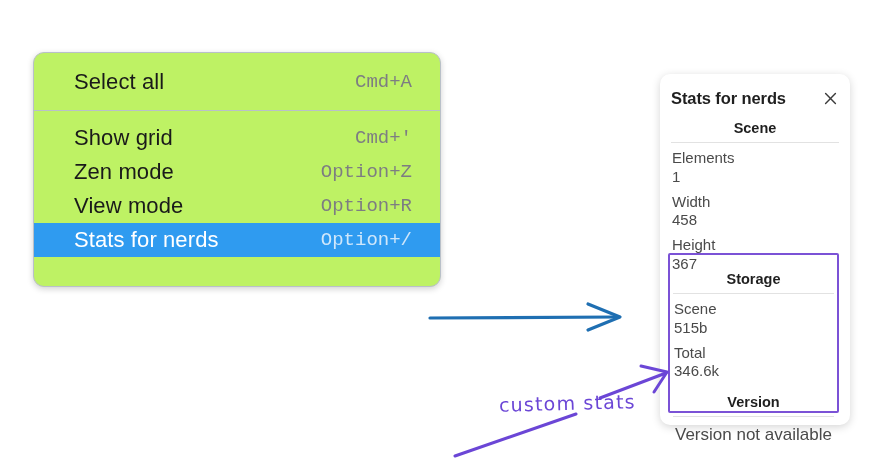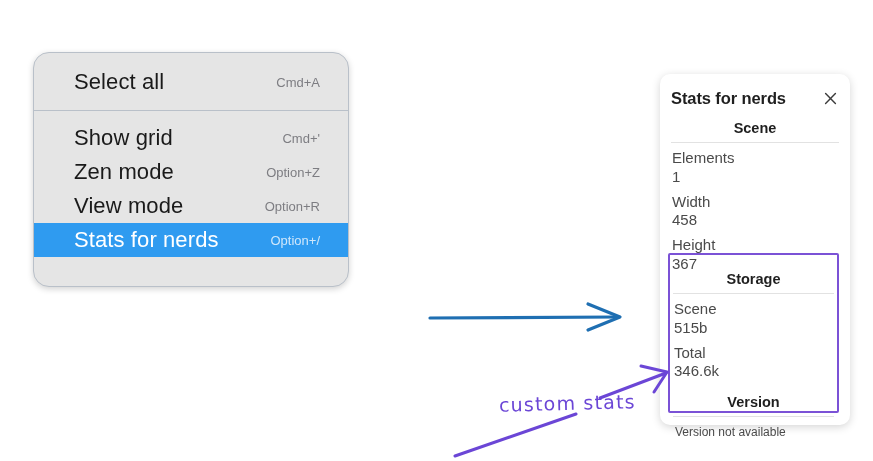--- a/index.html
+++ b/index.html
@@ -13,24 +13,24 @@
     font-family: "Liberation Sans", sans-serif;
     position: relative;
     overflow: hidden;
   }
 
   
   #context-menu {
     position: absolute;
     left: 33px;
     top: 52px;
-    width: 316px;
-    background: #e5e5e5;
+    width: 408px;
+    background: #bef264;
     border: 1px solid #b9c0c9;
-    border-radius: 16px;
+    border-radius: 11px;
     box-shadow: 0 2px 6px rgba(0,0,0,0.18);
     box-sizing: border-box;
     overflow: hidden;
   }
   .menu-section {
     padding: 8px 0;
   }
   .menu-section.section-top {
     border-bottom: 1px solid #b9c0c9;
     padding: 12px 0 11px 0;
@@ -46,23 +46,24 @@
     height: 34px;
     box-sizing: border-box;
   }
   .menu-item .mi-label {
     font-size: 22px;
     color: #1a1a1a;
     letter-spacing: 0.1px;
     white-space: nowrap;
   }
   .menu-item .mi-shortcut {
-    font-size: 13px;
+    font-size: 19px;
     color: #7d7d82;
     white-space: nowrap;
+    font-family: Liberation Mono, monospace;
   }
   .menu-item.selected {
     background: #2f9bf0;
   }
   .menu-item.selected .mi-label {
     color: #ffffff;
   }
   .menu-item.selected .mi-shortcut {
     color: #cfe7fb;
     margin-left: 12px;
@@ -124,21 +125,21 @@
     align-items: baseline;
     font-size: 15px;
     color: #4a4a4a;
     padding: 3px 2px;
     line-height: 1.25;
     flex-direction: column;
   }
   .sp-row .sp-key { white-space: nowrap; }
   .sp-row .sp-val { white-space: nowrap; }
   .sp-single {
-    font-size: 12px;
+    font-size: 17px;
     color: #4a4a4a;
     padding: 5px 3px 3px 3px;
     white-space: nowrap;
   }
 
   
   #custom-stats-highlight {
     position: absolute;
     left: 8px;
     top: 179px;

